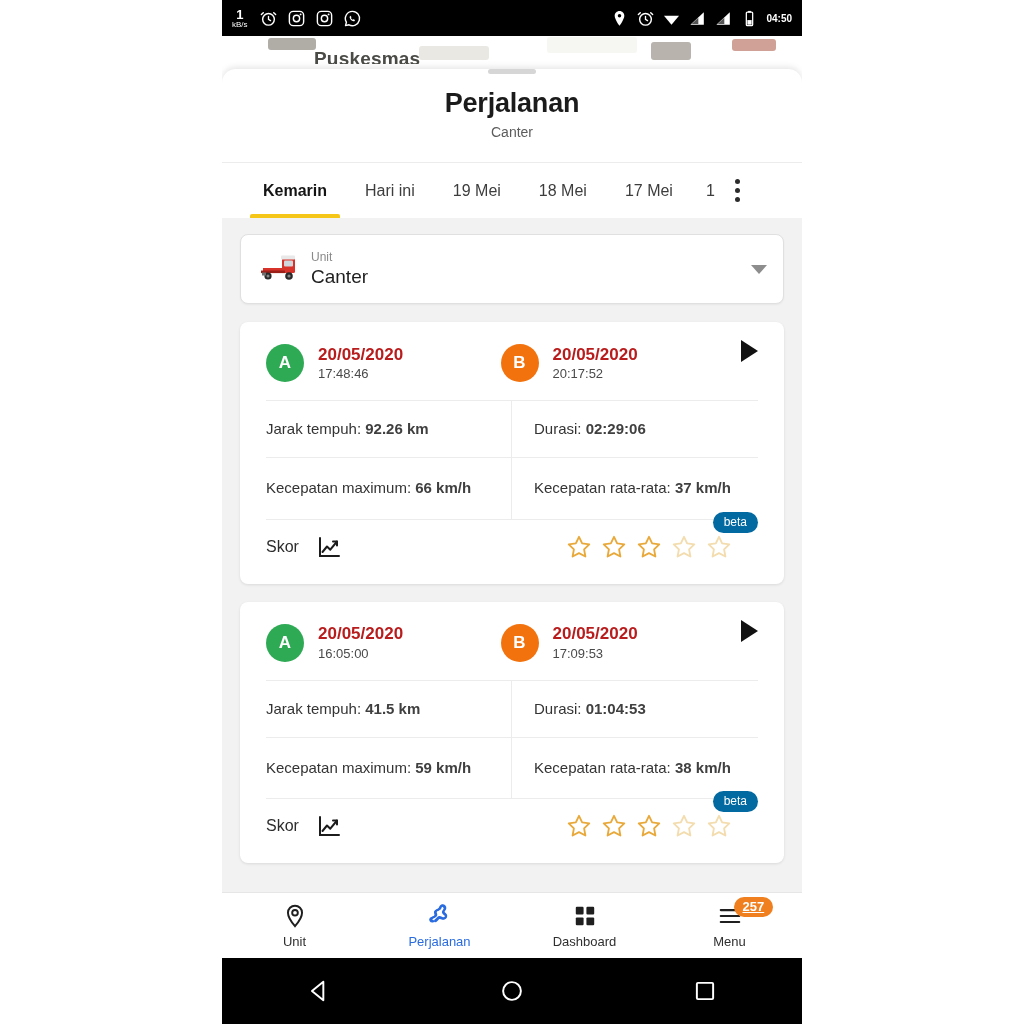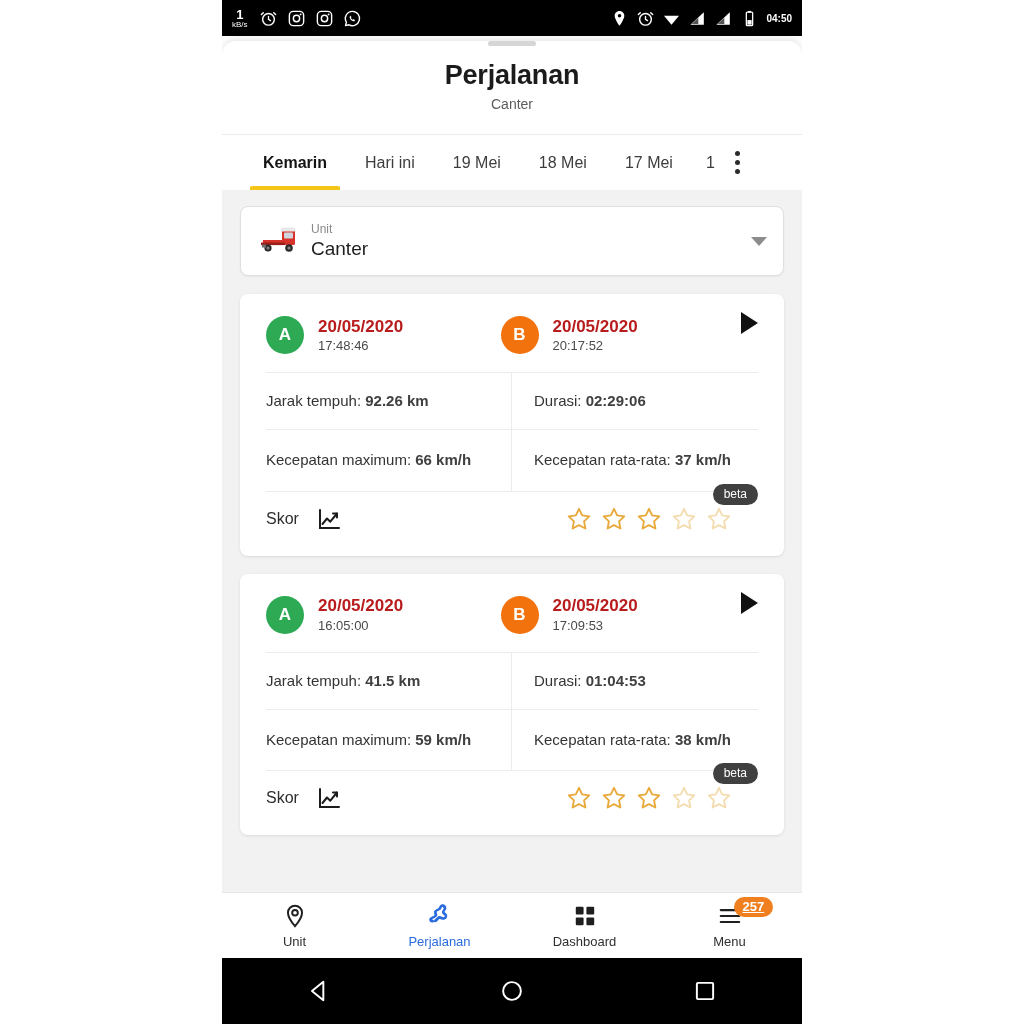--- a/index.html
+++ b/index.html
@@ -180,21 +180,21 @@
     display: flex; align-items: center;
     padding: 14px 22px 24px;
     position: relative;
   }
   .skor-label { font-size: 16px; color: #2d2d2d; }
   .chart-ico { width: 24px; height: 22px; margin-left: 18px; }
   .stars { margin-left: auto; display: flex; gap: 9px; padding-right: 26px; }
   .star { width: 26px; height: 26px; display: block; }
   .beta {
     position: absolute; right: 22px; top: -8px;
-    background: #404040; color: #ffffff;
+    background: #0369a1; color: #ffffff;
     font-size: 12px; border-radius: 11px;
     padding: 3px 11px 4px;
     margin-left: 12px;
   }
 
   
   .bottomnav {
     position: absolute; left: 0; bottom: 66px;
     width: 100%; height: 66px;
     background: #ffffff;
@@ -279,20 +279,28 @@
         </svg>
         <svg class="sb-icon" viewBox="0 0 24 24">
           <rect x="8" y="4" width="8" height="17" rx="1.2" fill="none" stroke="#fff" stroke-width="1.6"></rect>
           <rect x="10.2" y="2.4" width="3.6" height="2" fill="#fff"></rect>
           <rect x="9.3" y="14" width="5.4" height="5.8" fill="#fff"></rect>
         </svg>
         <span class="sb-clock">04:50</span>
       </div>
     </div>
 
+    <div class="mapstrip">
+      <div class="blob" style="left:8%;top:2px;width:48px;height:12px;background:#6f6a5e;"></div>
+      <div class="blob" style="left:34%;top:10px;width:70px;height:14px;background:#d9d5cb;"></div>
+      <div class="blob" style="left:56%;top:1px;width:90px;height:16px;background:#efefe9;"></div>
+      <div class="blob" style="left:74%;top:6px;width:40px;height:18px;background:#7e7468;"></div>
+      <div class="blob" style="left:88%;top:3px;width:44px;height:12px;background:#a9543f;"></div>
+      <div class="map-label">Puskesmas</div>
+    </div>
 
     <div class="sheet">
       <div class="grabber"></div>
       <div class="sheet-title">Perjalanan</div>
       <div class="sheet-sub">Canter</div>
 
       <div class="tabs">
         <div class="tab active">Kemarin</div>
         <div class="tab">Hari ini</div>
         <div class="tab">19 Mei</div>

